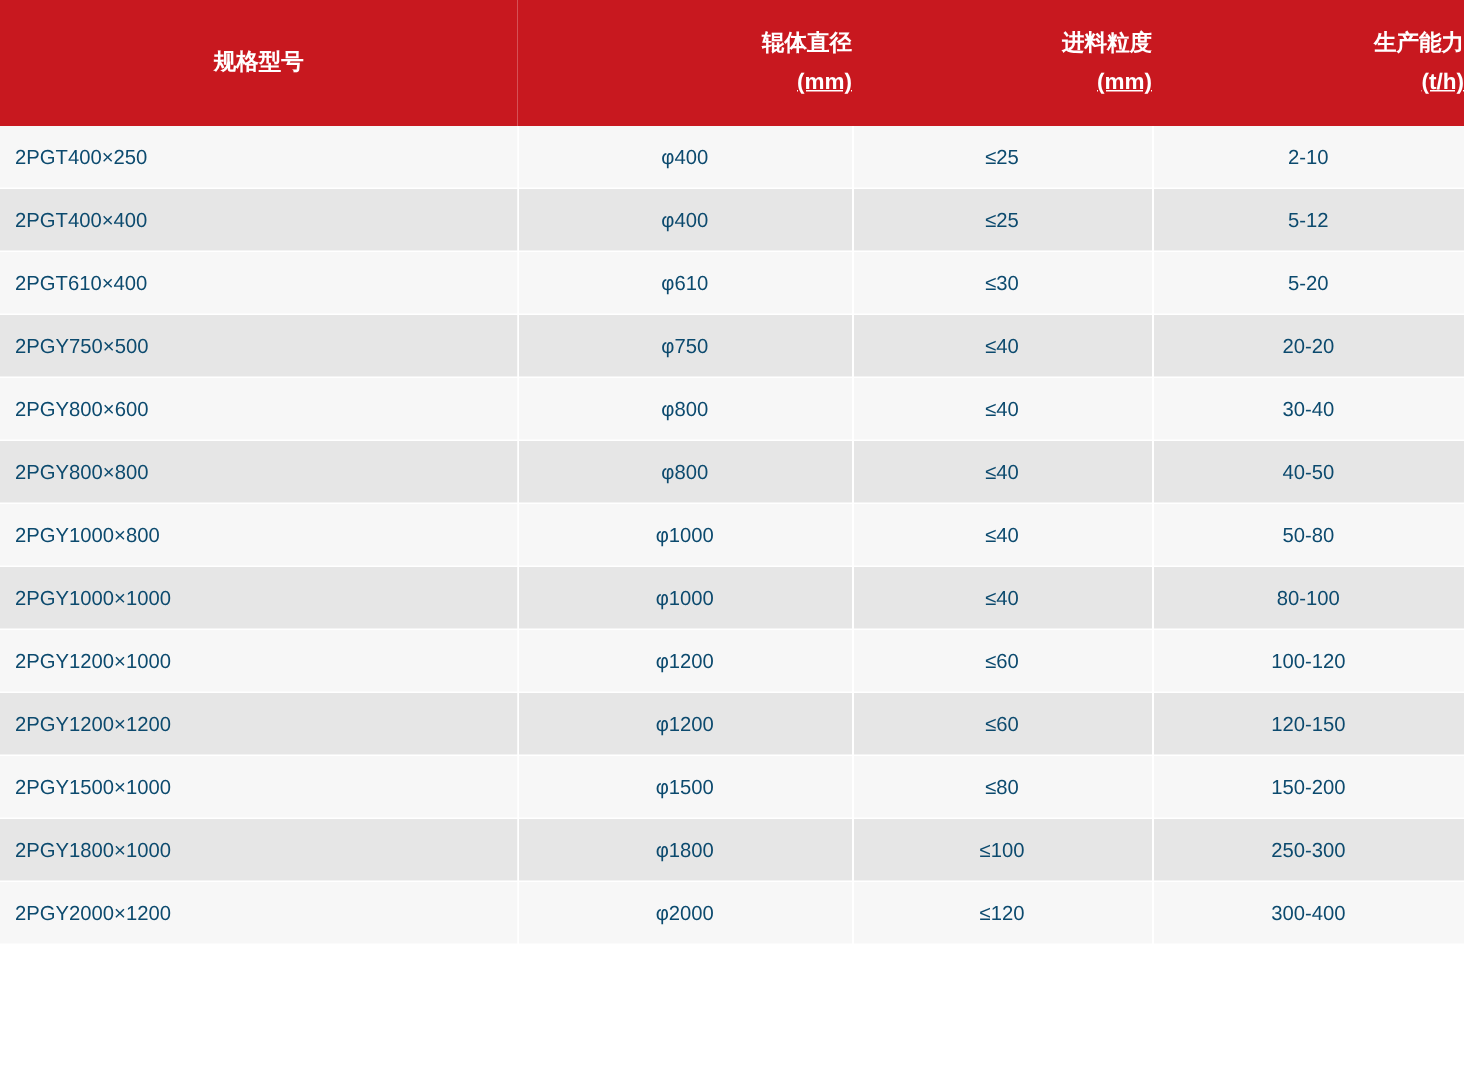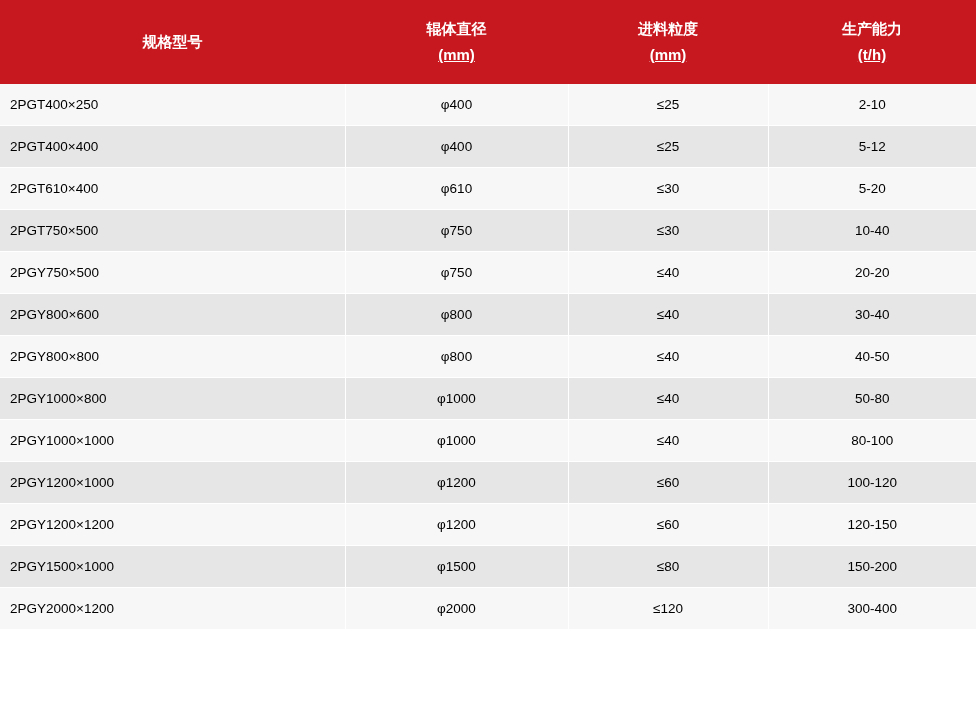--- a/index.html
+++ b/index.html
@@ -26,21 +26,21 @@
 
   .spec-table thead th {
     background: #c8181f;
     color: #ffffff;
     font-size: 15px;
     font-weight: bold;
     height: 84px;
     padding: 0;
     border: none;
     vertical-align: middle;
-    text-align: center;
+    text-align: right;
   }
   .spec-table thead th.model-head {
     text-align: center;
     margin-left: 24px;
   }
   .head-line1 {
     display: block;
     line-height: 26px;
   }
   .head-line2 {
@@ -49,21 +49,21 @@
     font-weight: bold;
     text-decoration: underline;
   }
   .spec-table tbody td {
     height: 41px;
     font-size: 13.5px;
     padding: 0 12px;
     border-bottom: 1px solid #ffffff;
     border-right: 1px solid #ffffff;
     text-align: center;
-    color: #000000;
+    color: #0c4a6e;
     vertical-align: middle;
     white-space: nowrap;
     overflow: hidden;
   }
   .spec-table tbody td.first-col {
     text-align: left;
     padding-left: 10px;
   }
   .spec-table tbody tr:nth-child(odd) td {
     background: #f7f7f7;
@@ -118,26 +118,20 @@
       <td>≤25</td>
       <td>5-12</td>
     </tr>
     <tr>
       <td class="first-col">2PGT610×400</td>
       <td>φ610</td>
       <td>≤30</td>
       <td>5-20</td>
     </tr>
     <tr>
-      <td class="first-col">2PGT750×500</td>
-      <td>φ750</td>
-      <td>≤30</td>
-      <td>10-40</td>
-    </tr>
-    <tr>
       <td class="first-col">2PGY750×500</td>
       <td>φ750</td>
       <td>≤40</td>
       <td>20-20</td>
     </tr>
     <tr>
       <td class="first-col">2PGY800×600</td>
       <td>φ800</td>
       <td>≤40</td>
       <td>30-40</td>
@@ -172,20 +166,26 @@
       <td>≤60</td>
       <td>120-150</td>
     </tr>
     <tr>
       <td class="first-col">2PGY1500×1000</td>
       <td>φ1500</td>
       <td>≤80</td>
       <td>150-200</td>
     </tr>
     <tr>
+      <td class="first-col">2PGY1800×1000</td>
+      <td>φ1800</td>
+      <td>≤100</td>
+      <td>250-300</td>
+    </tr>
+    <tr>
       <td class="first-col">2PGY2000×1200</td>
       <td>φ2000</td>
       <td>≤120</td>
       <td>300-400</td>
     </tr>
 
   </tbody>
 </table>
 
 </body></html>

